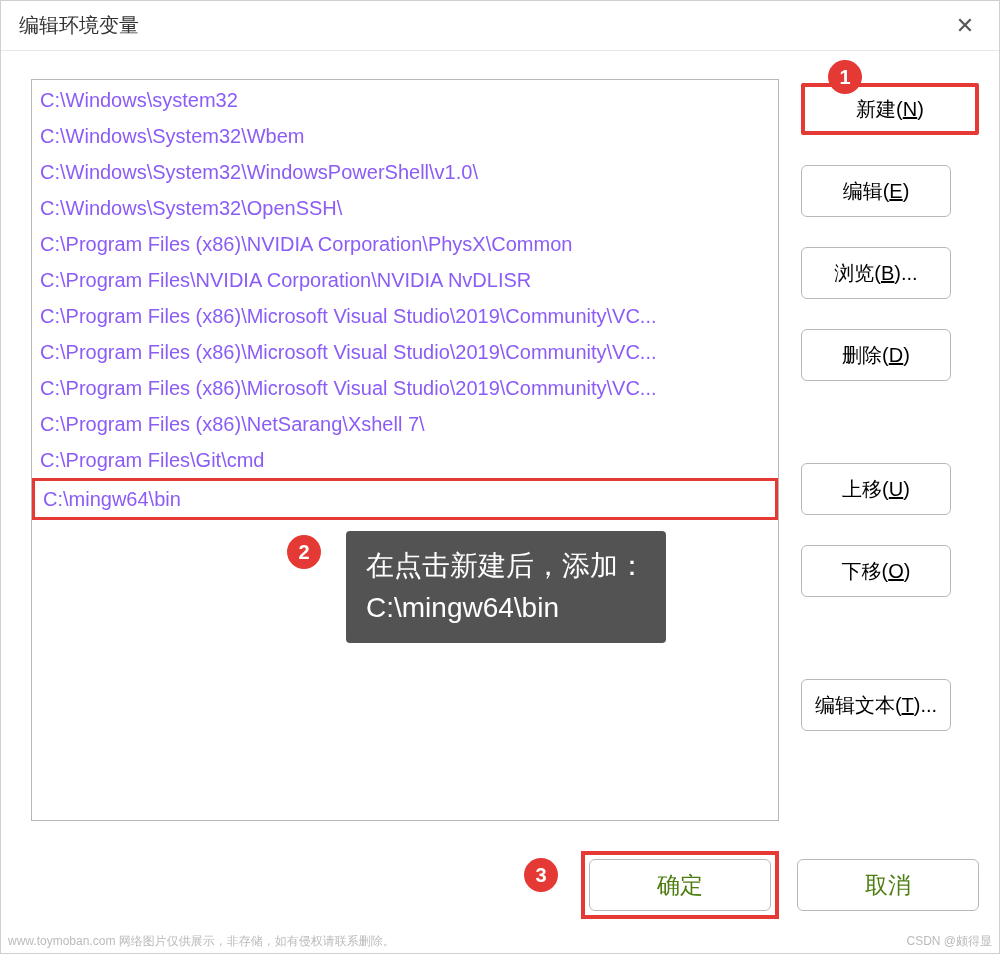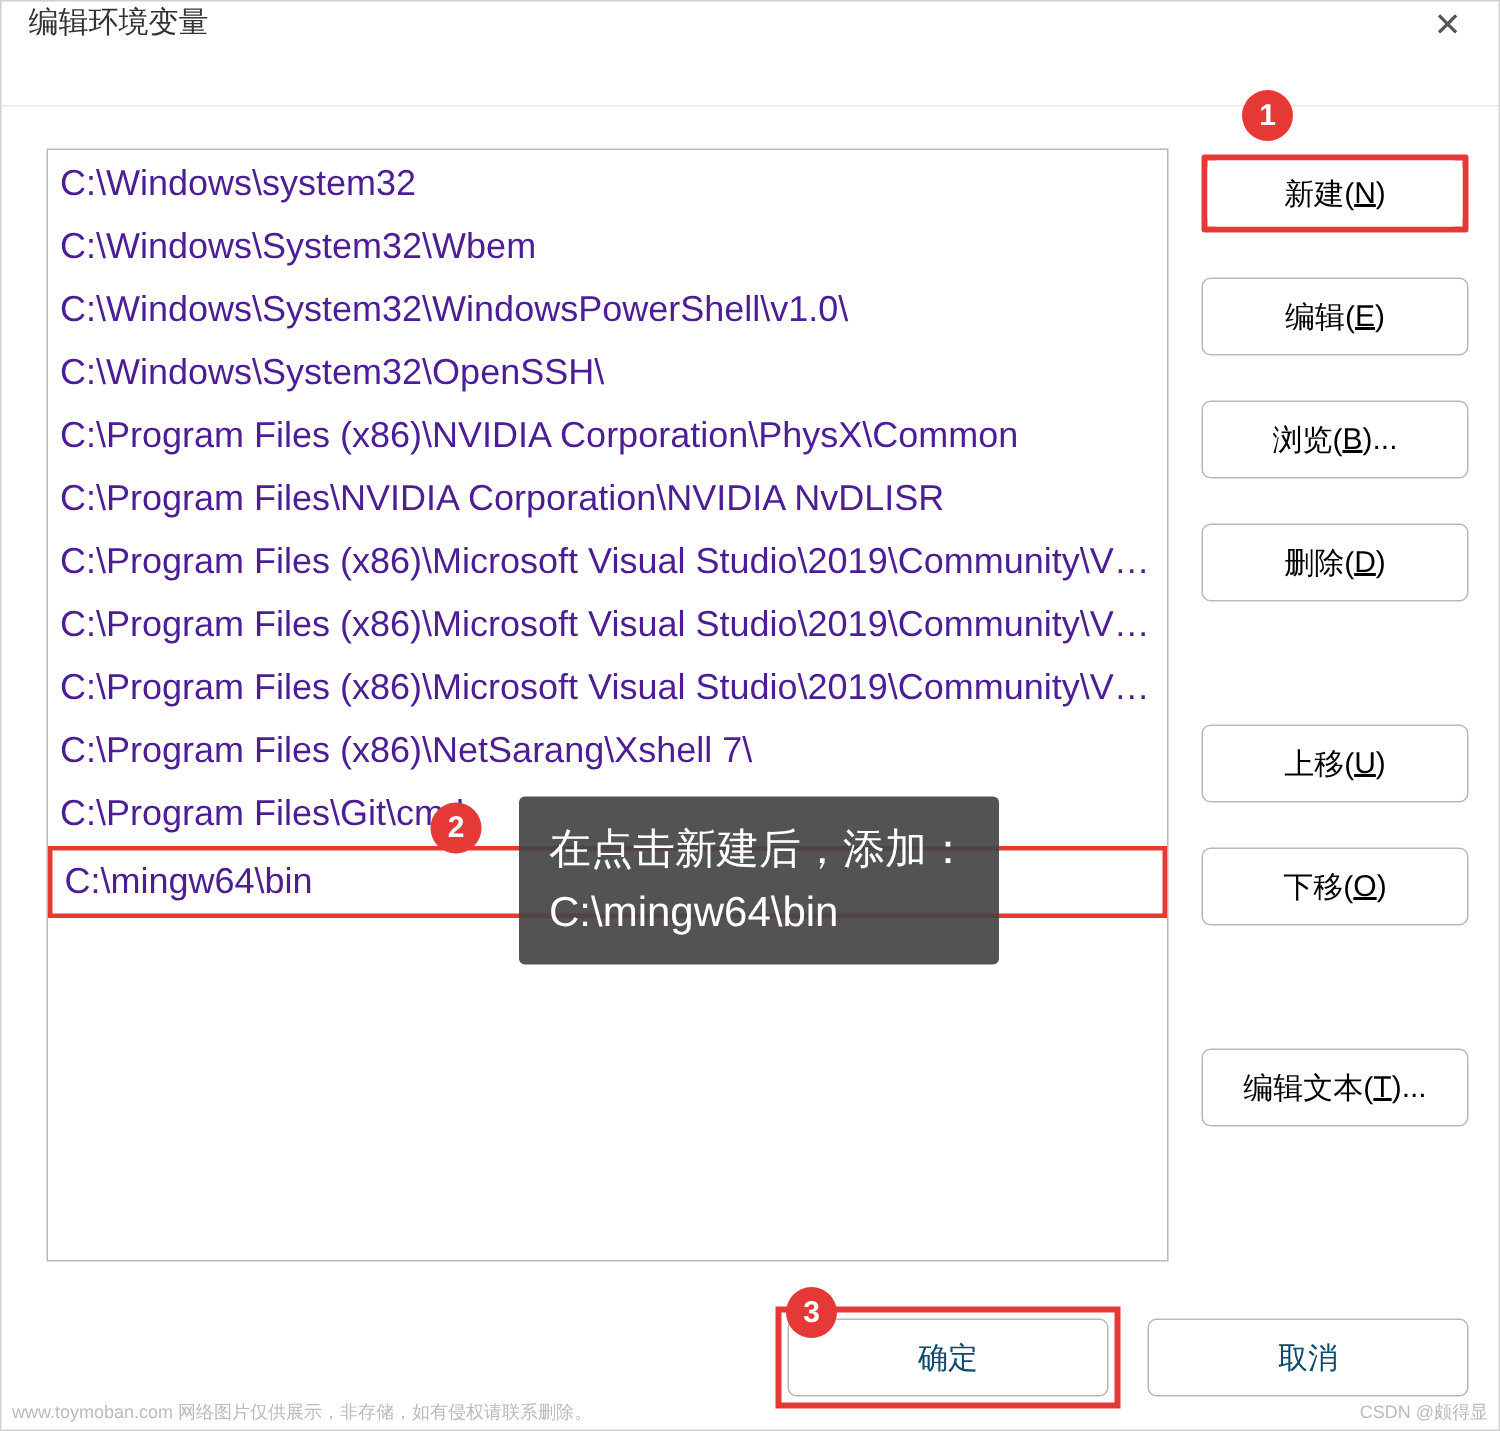--- a/index.html
+++ b/index.html
@@ -1,30 +1,30 @@
 <!DOCTYPE html>
 <html><head>
   <meta charset="utf-8">
   <style>
     * { margin: 0; padding: 0; box-sizing: border-box; }
     body { font-family: "Microsoft YaHei", "Segoe UI", sans-serif; background: #f0f0f0; width: 1000px; height: 954px; position: relative; }
     .dialog { position: absolute; top: 0; left: 0; width: 1000px; height: 954px; background: #ffffff; border: 1px solid #d0d0d0; }
-    .titlebar { height: 70px; display: flex; align-items: flex-start; justify-content: space-between; padding: 0 18px; border-bottom: 1px solid #e8e8e8; }
+    .titlebar { height: 50px; display: flex; align-items: center; justify-content: space-between; padding: 0 18px; border-bottom: 1px solid #e8e8e8; }
     .titlebar-title { font-size: 20px; color: #333; }
     .close-btn { width: 32px; height: 32px; display: flex; align-items: center; justify-content: center; cursor: pointer; font-size: 22px; color: #555; }
     .content { display: flex; padding: 28px 20px 10px 30px; gap: 22px; height: 790px; }
     .listbox { flex: 1; background: #fff; border: 1px solid #b8b8b8; padding: 2px 0; overflow: hidden; height: 742px; }
-    .list-item { font-size: 24px; color: #4c1d95; padding: 3px 8px; line-height: 1.5; cursor: pointer; white-space: nowrap; overflow: hidden; text-overflow: ellipsis; }
+    .list-item { font-size: 20px; color: #8b5cf6; padding: 3px 8px; line-height: 1.5; cursor: pointer; white-space: nowrap; overflow: hidden; text-overflow: ellipsis; }
     .highlighted-item { border: 3px solid #e53935; box-sizing: border-box; }
     .side-buttons { width: 178px; display: flex; flex-direction: column; gap: 30px; padding-top: 4px; }
-    .side-btn { width: 178px; height: 52px; background: #fff; border: 1px solid #b8b8b8; border-radius: 6px; font-size: 20px; color: #000; cursor: pointer; display: flex; align-items: center; justify-content: center; }
+    .side-btn { width: 150px; height: 52px; background: #fff; border: 1px solid #b8b8b8; border-radius: 6px; font-size: 20px; color: #000; cursor: pointer; display: flex; align-items: center; justify-content: center; }
     .side-btn .underline { text-decoration: underline; }
     .highlight-box { border: 4px solid #e53935; border-radius: 2px; }
     .footer { display: flex; align-items: center; justify-content: flex-end; padding: 10px 20px 20px; gap: 18px; }
-    .footer-btn { width: 214px; height: 52px; background: #fff; border: 1px solid #b8b8b8; border-radius: 6px; font-size: 20px; color: #0c4a6e; cursor: pointer; display: flex; align-items: center; justify-content: center; }
+    .footer-btn { width: 182px; height: 52px; background: #fff; border: 1px solid #b8b8b8; border-radius: 6px; font-size: 23px; color: #4d7c0f; cursor: pointer; display: flex; align-items: center; justify-content: center; }
     .ok-wrap { border: 4px solid #e53935; padding: 4px; }
     .marker { width: 34px; height: 34px; border-radius: 50%; background: #e53935; color: #fff; font-size: 20px; display: flex; align-items: center; justify-content: center; font-weight: bold; }
     .marker-1 { position: absolute; top: 60px; left: 828px; }
     .marker-2 { position: absolute; top: 535px; left: 287px; }
     .marker-3 { position: absolute; top: 858px; left: 524px; }
     .tooltip { position: absolute; top: 531px; left: 346px; background: rgba(68,68,68,0.92); color: #fff; font-size: 28px; padding: 14px 20px; border-radius: 4px; line-height: 1.5; }
     .watermark-left { position: absolute; bottom: 4px; left: 8px; font-size: 12px; color: #bbb; }
     .watermark-right { position: absolute; bottom: 4px; right: 8px; font-size: 12px; color: #bbb; }
     .btn-group-gap-large { margin-top: 52px; }
   </style>

